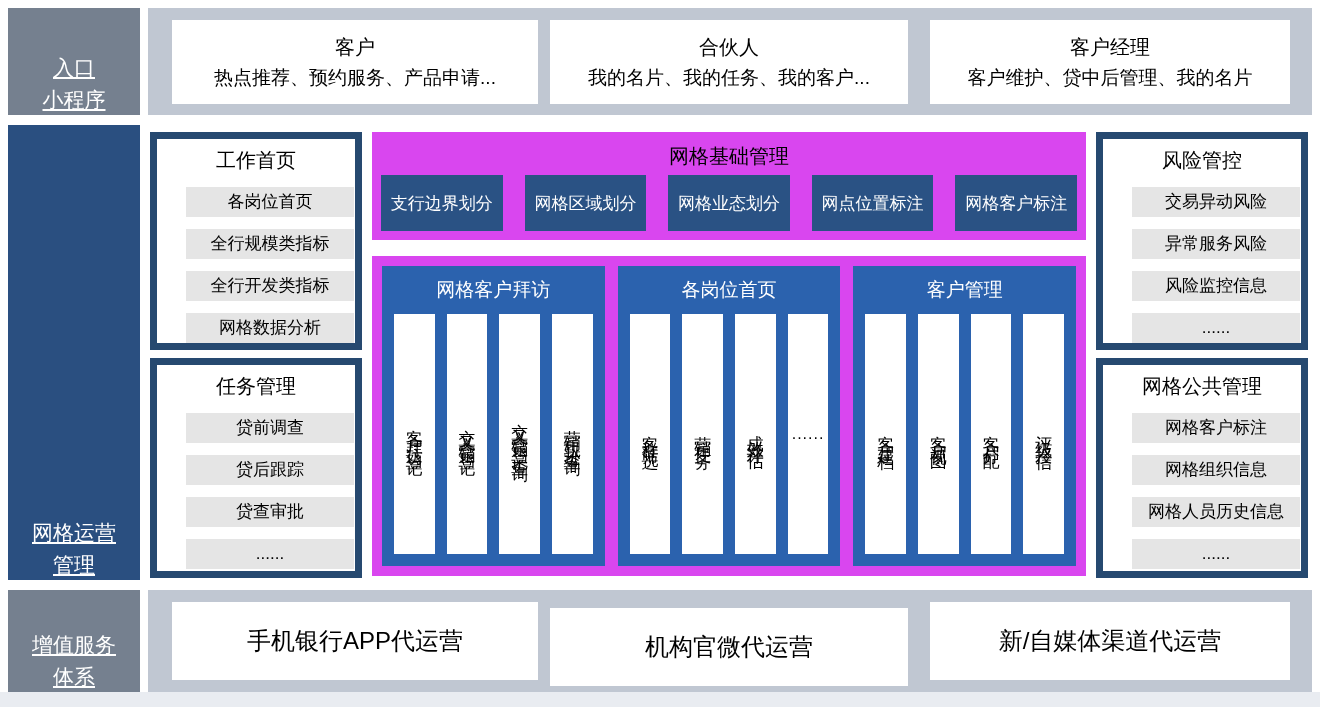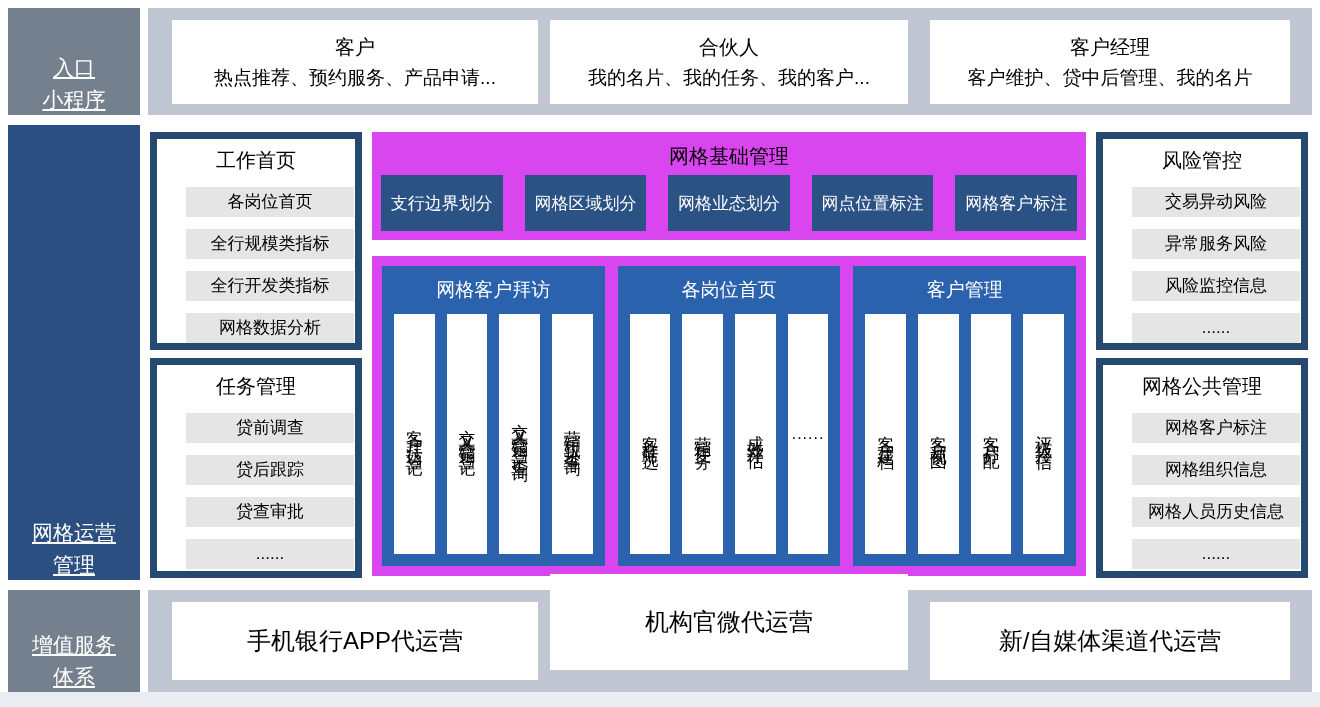--- a/index.html
+++ b/index.html
@@ -164,21 +164,21 @@
     <div>
       <div>增值服务</div>
       <div>体系</div>
     </div>
   </div>
   <div class="band" style="top:590px;height:102px"></div>
 
   <div class="bcard" style="left:172px;top:602px;width:366px;height:78px">
     <span>手机银行APP代运营</span>
   </div>
-  <div class="bcard" style="left:550px;top:574px;width:358px;height:96px">
+  <div class="bcard" style="left:550px;top:608px;width:358px;height:78px">
     <span>机构官微代运营</span>
   </div>
   <div class="bcard" style="left:930px;top:602px;width:360px;height:78px">
     <span>新/自媒体渠道代运营</span>
   </div>
 
   <div class="footer-strip"></div>
 
 </div>
 

